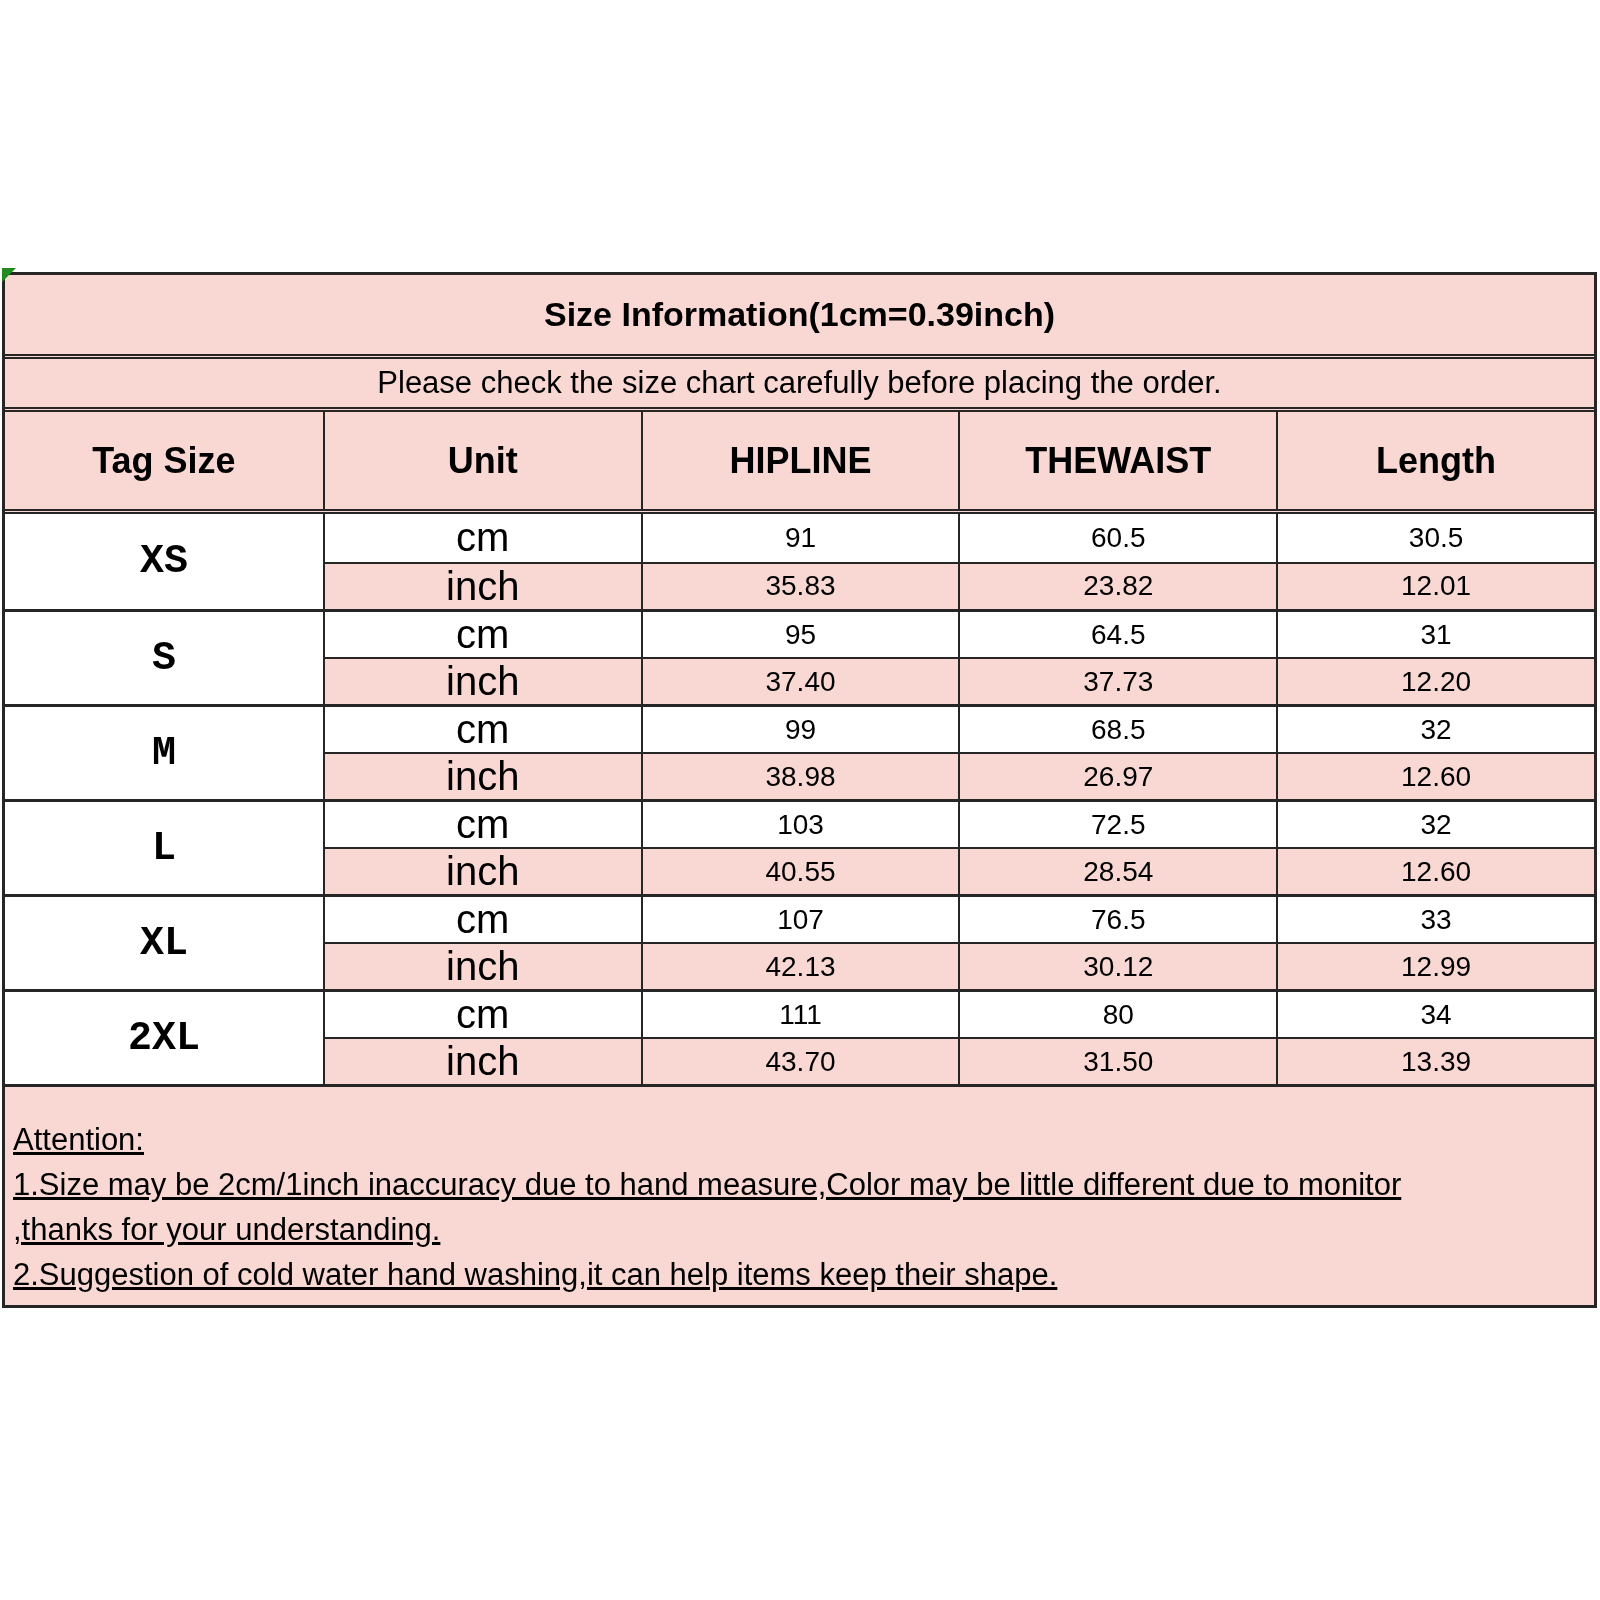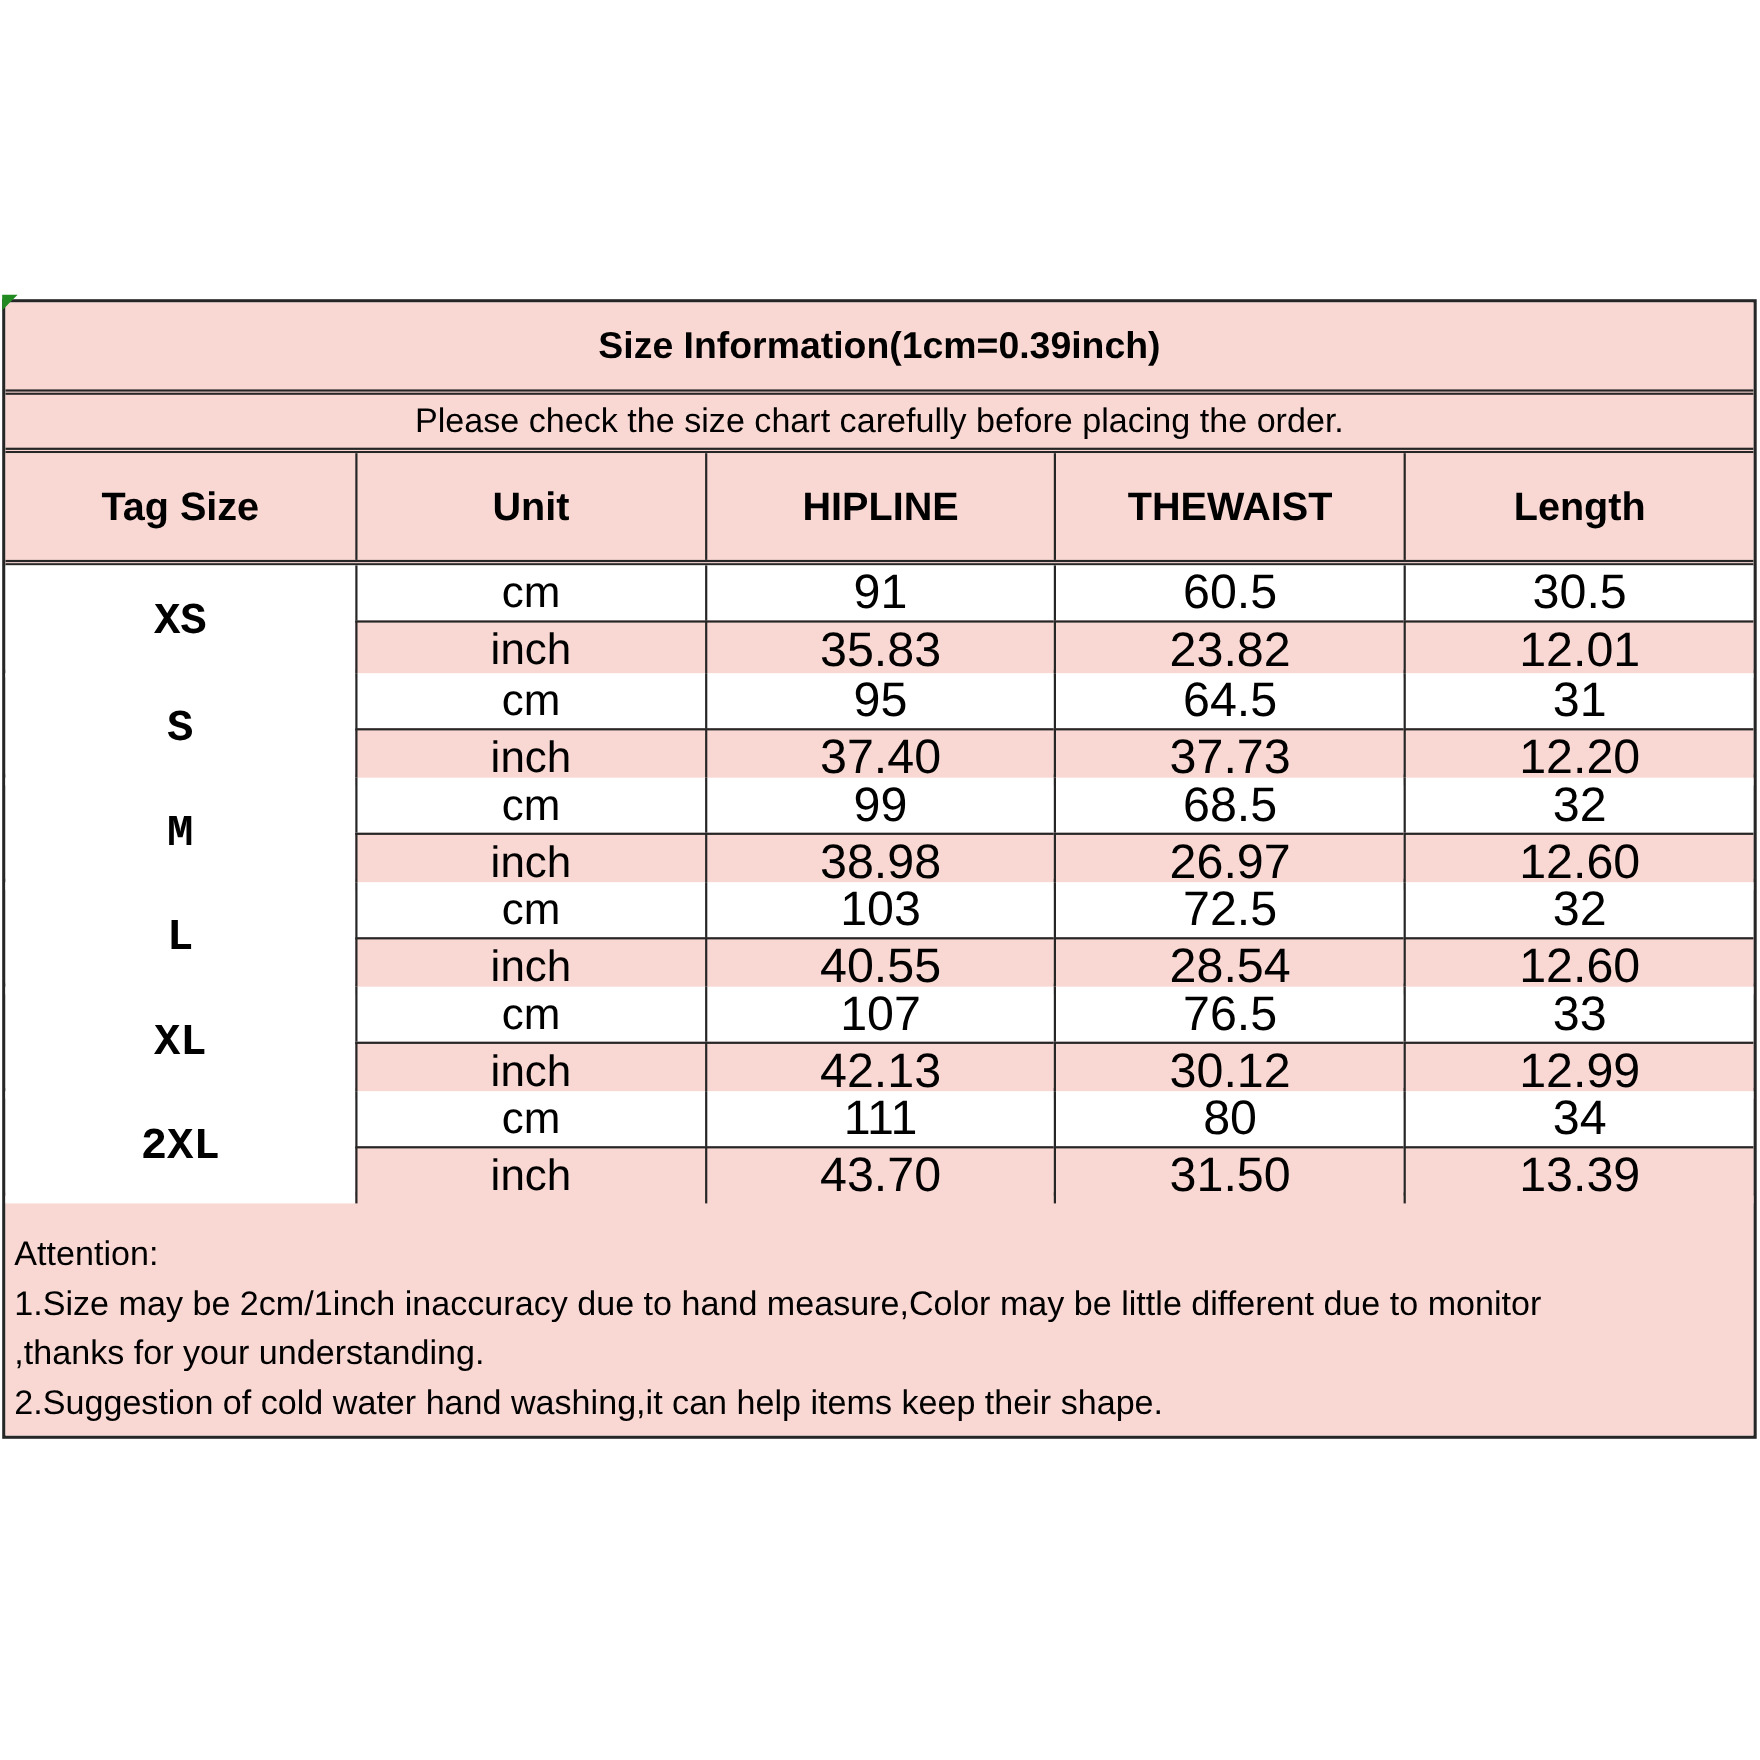--- a/index.html
+++ b/index.html
@@ -70,30 +70,31 @@
     grid-row:1 / 3;grid-column:1;
     display:flex;align-items:center;justify-content:center;
     font-size:40px;font-weight:bold;
     background:#fff;
     font-family:Liberation Mono, monospace;
   }
   .size-group .cell{
     display:flex;align-items:center;justify-content:center;
   }
   .size-group .unit{font-size:40px;}
-  .size-group .val{font-size:44px;}
+  .size-group .val{font-size:28px;}
   .size-group .r-cm{background:#fff;}
   .size-group .r-inch{background:var(--pink);border-top:2px solid var(--border);}
   .attention{
     border-top:3px solid var(--border);
     background:var(--pink);
     height:221px;
     padding:30px 12px 0 8px;
     font-size:31px;
     line-height:45px;
+    text-decoration:underline;
   }
 </style>
 </head>
 <body>
 
 <div class="canvas">
 
   <div class="corner-triangle"></div>
 
   <div class="size-table">

